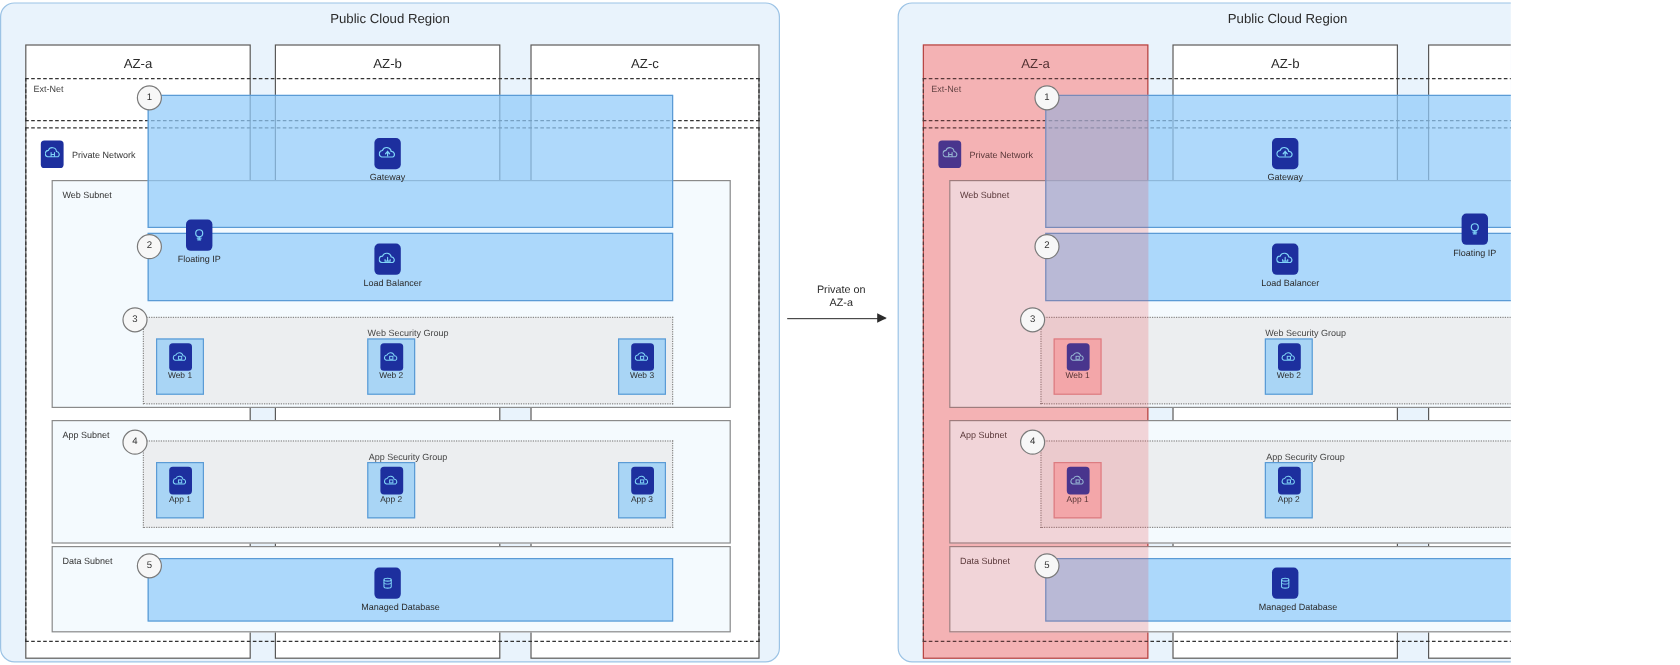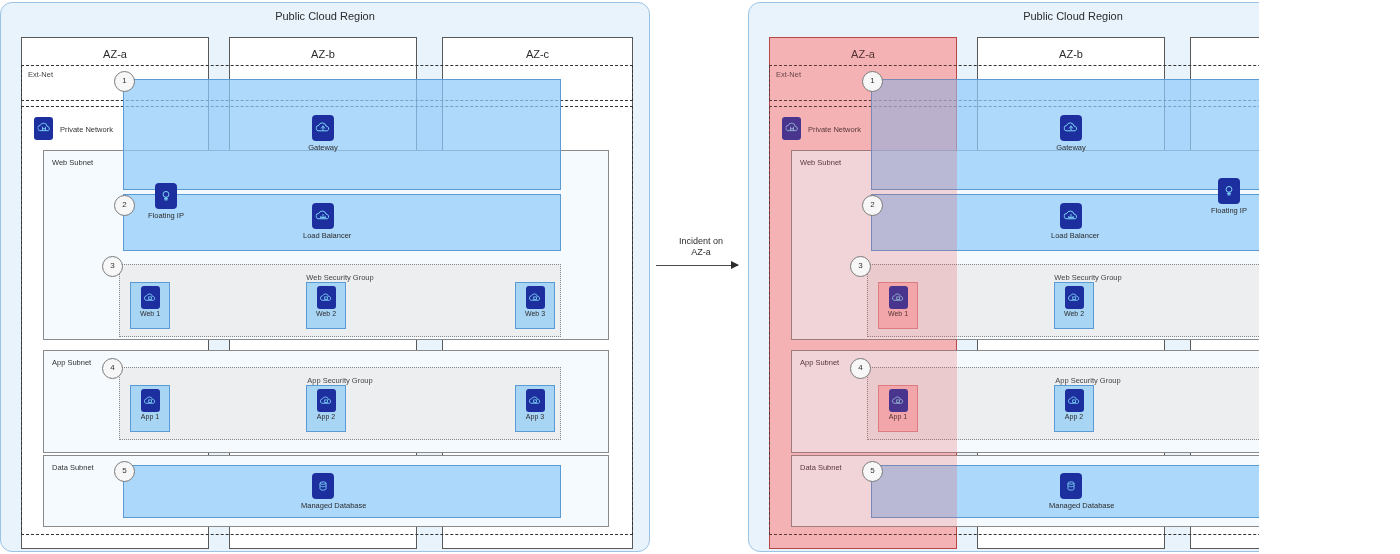--- a/index.html
+++ b/index.html
@@ -245,21 +245,21 @@
     </div>
 
     <div class="badge" style="left:113px;top:68px;">1</div>
     <div class="badge" style="left:113px;top:192px;">2</div>
     <div class="badge" style="left:101px;top:253px;">3</div>
     <div class="badge" style="left:101px;top:355px;">4</div>
     <div class="badge" style="left:113px;top:458px;">5</div>
   </div>
 
   <div class="arrow-wrap">
-    <div class="arrow-label">Incident on</div>
+    <div class="arrow-label">Private on</div>
     <div class="arrow-label">AZ-a</div>
     <div class="arrow-line">
       <div class="arrow-head"></div>
     </div>
   </div>
 
   <div class="panel" id="panel-after">
     <div class="region-title">Public Cloud Region</div>
 
     <div class="az az-a az-fail">

